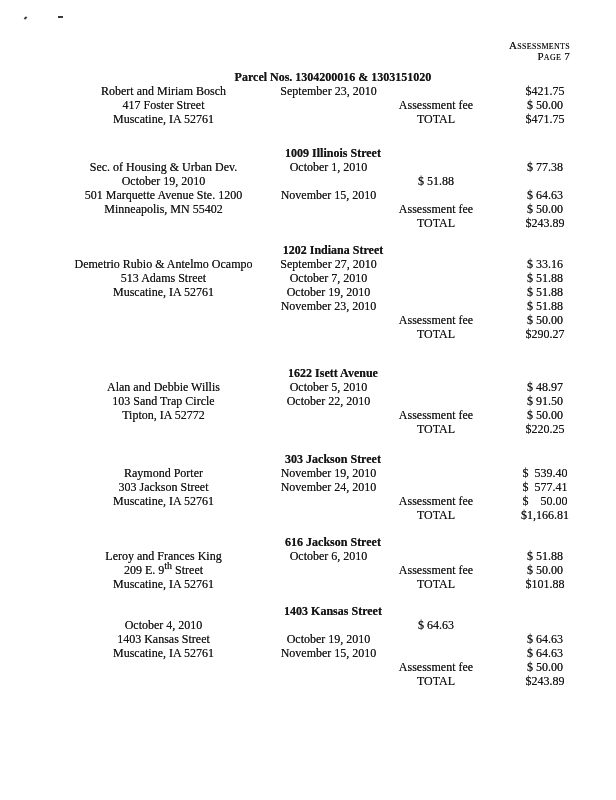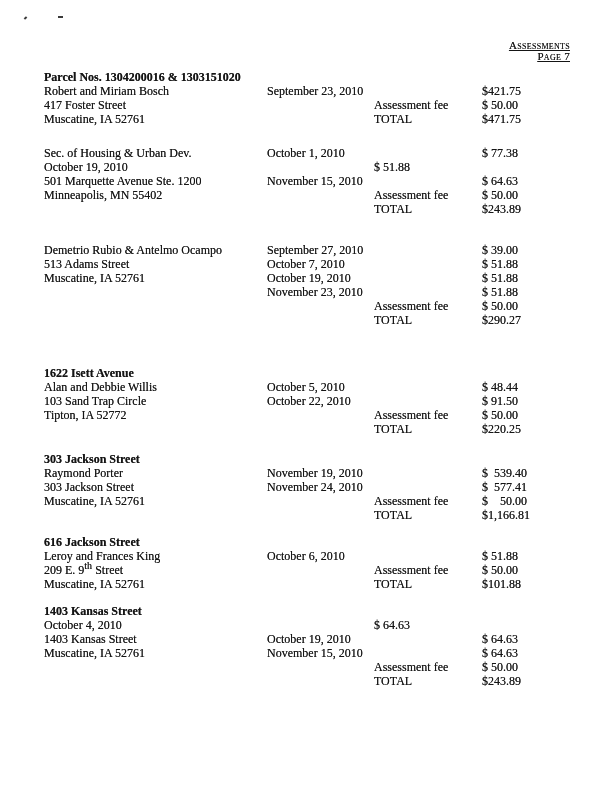--- a/index.html
+++ b/index.html
@@ -6,23 +6,23 @@
   .page {
     position:relative; width:616px; height:800px; background:#fff;
     font-family:"Liberation Serif", serif; font-size:12px; color:#151515;
     overflow:hidden; text-shadow:0 0 0.5px rgba(25,25,25,.75);
   }
   .artifact { position:absolute; background:#3a3a3a; }
   .a1 { left:24px; top:17px; width:3px; height:2px; transform:rotate(-40deg); }
   .a2 { left:58px; top:16px; width:5px; height:2px; }
   .hdr {
     position:absolute; top:40px; right:46px; text-align:right;
-    font-variant:small-caps; font-size:11px; line-height:11px; letter-spacing:.3px;text-decoration:underline;
+    font-variant:small-caps; font-size:11px; line-height:11px; letter-spacing:.3px;
   }
-  .blk { position:absolute; left:4px; width:602px; }
+  .blk { position:absolute; left:12px; width:602px;text-align:center; }
   .h { padding-left:40px; font-weight:bold; height:14px; line-height:14px; }
   .r {
     display:grid; grid-template-columns:223px 107px 108px 110px;
     padding-left:40px; height:14px; line-height:14px;
   }
   .c4 { white-space:pre; }
   .bold { font-weight:normal; }
   sup { font-size:10px; line-height:0; vertical-align:super; }
 </style>
 </head>
@@ -53,20 +53,21 @@
       </div>
     <div class="r">
         <span class="c1">Muscatine, IA 52761</span>
         <span class="c2"></span>
         <span class="c3 bold">TOTAL</span>
         <span class="c4 bold">$471.75</span>
       </div>
   </section>
 
   <section class="blk" style="top:146px">
+    <div class="h">1009 Illinois Street</div>
     <div class="r">
         <span class="c1">Sec. of Housing &amp; Urban Dev.</span>
         <span class="c2">October 1, 2010</span>
         <span class="c3"></span>
         <span class="c4">$ 77.38</span>
       </div>
     <div class="r">
         <span class="c2">October 19, 2010</span>
         <span class="c3"></span>
         <span class="c4">$ 51.88</span>
@@ -85,25 +86,26 @@
       </div>
     <div class="r">
         <span class="c1"></span>
         <span class="c2"></span>
         <span class="c3 bold">TOTAL</span>
         <span class="c4 bold">$243.89</span>
       </div>
   </section>
 
   <section class="blk" style="top:243px">
+    <div class="h">1202 Indiana Street</div>
     <div class="r">
         <span class="c1">Demetrio Rubio &amp; Antelmo Ocampo</span>
         <span class="c2">September 27, 2010</span>
         <span class="c3"></span>
-        <span class="c4">$ 39.00</span>
+        <span class="c4">$ 33.16</span>
       </div>
     <div class="r">
         <span class="c1">513 Adams Street</span>
         <span class="c2">October 7, 2010</span>
         <span class="c3"></span>
         <span class="c4">$ 51.88</span>
       </div>
     <div class="r">
         <span class="c1">Muscatine, IA 52761</span>
         <span class="c2">October 19, 2010</span>
@@ -129,21 +131,21 @@
         <span class="c4 bold">$290.27</span>
       </div>
   </section>
 
   <section class="blk" style="top:366px">
     <div class="h">1622 Isett Avenue</div>
     <div class="r">
         <span class="c1">Alan and Debbie Willis</span>
         <span class="c2">October 5, 2010</span>
         <span class="c3"></span>
-        <span class="c4">$ 48.44</span>
+        <span class="c4">$ 48.97</span>
       </div>
     <div class="r">
         <span class="c1">103 Sand Trap Circle</span>
         <span class="c2">October 22, 2010</span>
         <span class="c3"></span>
         <span class="c4">$ 91.50</span>
       </div>
     <div class="r">
         <span class="c1">Tipton, IA 52772</span>
         <span class="c2"></span>

